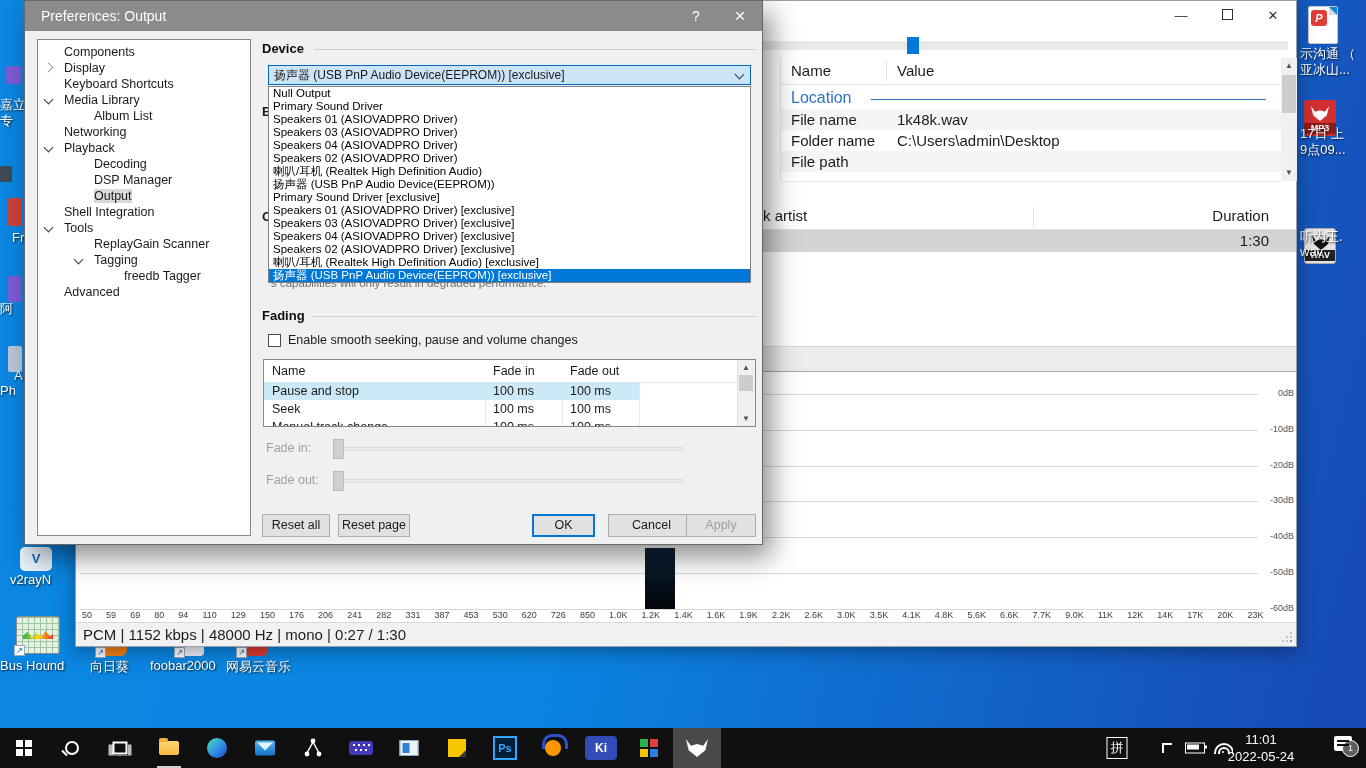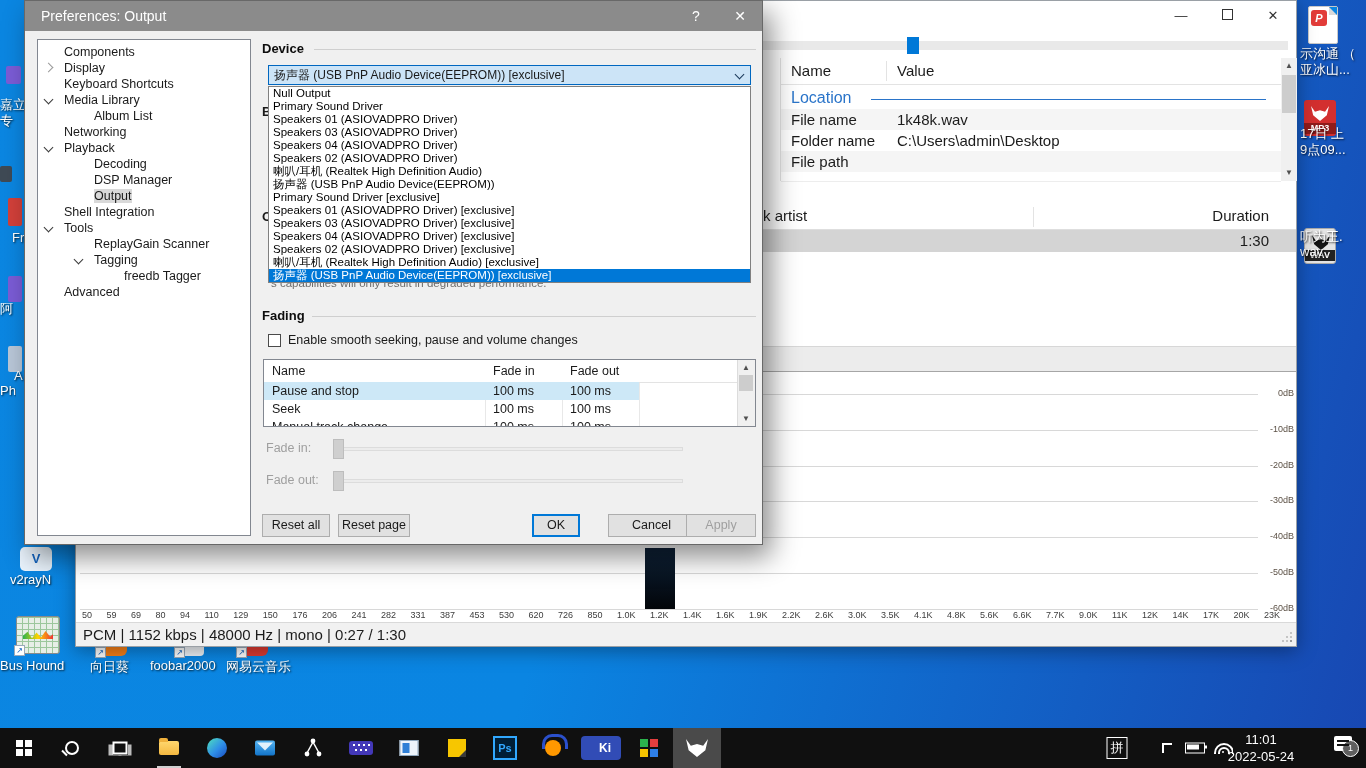--- a/index.html
+++ b/index.html
@@ -33,21 +33,21 @@
   .pl-head{position:absolute;left:0;top:203px;width:1220px;height:25px;background:#fff;border-bottom:1px solid #dedede;font-size:15px;color:#1b1b1b;}
   .pl-head .ta{position:absolute;left:662px;top:3px;}
   .pl-head .du{position:absolute;right:27px;top:3px;}
   .pl-vsep{position:absolute;left:957px;top:3px;width:1px;height:20px;background:#e3e3e3;}
   .pl-row{position:absolute;left:0;top:229px;width:1220px;height:22px;background:#d4d4d4;font-size:15px;color:#1b1b1b;}
   .pl-row .dur{position:absolute;right:27px;top:2px;}
   .grayband{position:absolute;left:0;top:345px;width:1220px;height:26px;background:#ececec;border-top:1px solid #d7d7d7;border-bottom:1px solid #a6a6a6;box-sizing:border-box;}
   .spectrum{position:absolute;left:0;top:372px;width:1220px;height:250px;background:#fff;}
   .gline{position:absolute;left:4px;right:38px;height:1px;background:#d8d8d8;}
   .gline span{position:absolute;right:-36px;top:-6px;font-size:9px;color:#5c5146;}
-  .freqs{position:absolute;left:6px;right:16px;bottom:3px;display:flex;justify-content:space-between;font-size:9px;color:#3c3c3c;}
+  .freqs{position:absolute;left:6px;right:32px;bottom:3px;display:flex;justify-content:space-between;font-size:9px;color:#3c3c3c;}
   .specbar{position:absolute;left:569px;top:175px;width:30px;height:61px;background:linear-gradient(#0e2238,#020509);}
   .statusbar{position:absolute;left:0;bottom:0;width:1220px;height:24px;background:#f1f1f1;border-top:1px solid #d9d9d9;box-sizing:border-box;font-size:15px;color:#1c1c1c;line-height:23px;padding-left:7px;}
   .grip{position:absolute;right:4px;bottom:4px;width:2px;height:2px;background:#9a9a9a;
     box-shadow:0 -4px #c4c4c4,-4px 0 #c4c4c4,-4px -4px #c4c4c4,0 -8px #c4c4c4,-8px 0 #c4c4c4;}
   
   .prefs{position:absolute;left:24px;top:0;width:739px;height:545px;background:#f0f0f0;border:1px solid #686868;
     box-sizing:border-box;z-index:3;box-shadow:8px 12px 26px rgba(0,0,0,.45);font-size:12.5px;color:#1a1a1a;padding-left:28px;}
   .prefs-titlebar{position:absolute;left:0;top:0;width:100%;height:30px;background:#8b8b8b;color:#fff;font-size:14px;line-height:30px;}
   .prefs-title{padding-left:16px;}
   .pcap{position:absolute;top:0;width:44px;height:30px;text-align:center;line-height:30px;color:#fff;font-size:14px;}
@@ -124,21 +124,21 @@
   .mail::after{content:"";position:absolute;left:2px;top:2px;width:0;height:0;border-left:8px solid transparent;border-right:8px solid transparent;border-top:8px solid #fff;opacity:.85;}
   .kbd{width:24px;height:14px;background:#4338b8;border-radius:3px;position:relative;}
   .kbd::after{content:"";position:absolute;left:4px;top:3px;width:2px;height:2px;background:#fff;box-shadow:5px 0 #fff,10px 0 #fff,15px 0 #fff,2px 5px #fff,7px 5px #fff,12px 5px #fff;}
   .winapp{width:19px;height:16px;background:#eef4fb;border:1px solid #8fa7bd;box-sizing:border-box;position:relative;}
   .winapp::after{content:"";position:absolute;left:2px;top:2px;width:7px;height:10px;background:#2f7fd6;}
   .notes{width:18px;height:18px;background:#f7c600;position:relative;}
   .notes::after{content:"";position:absolute;right:0;bottom:0;border-left:7px solid transparent;border-bottom:7px solid #3a3a3a;}
   .psq{width:24px;height:24px;background:#001e36;border:2px solid #31a8ff;box-sizing:border-box;color:#31a8ff;font-weight:bold;font-size:11px;text-align:center;line-height:20px;}
   .gold{width:16px;height:16px;background:#ff9800;border-radius:50%;position:relative;}
   .gold::before{content:"";position:absolute;left:-3px;top:-6px;width:20px;height:12px;border:3px solid #2b50cc;border-bottom:none;border-radius:10px 10px 0 0;}
-  .kisq{width:32px;height:24px;background:#314cb6;border-radius:4px;color:#fff;font-weight:bold;font-size:12px;text-align:center;line-height:24px;padding-left:8px;}
+  .kisq{width:32px;height:24px;background:#314cb6;border-radius:4px;color:#fff;font-weight:bold;font-size:12px;text-align:center;line-height:24px;}
   .cgrid{width:18px;height:18px;display:grid;grid-template-columns:8px 8px;grid-template-rows:8px 8px;gap:2px;}
   .cgrid i:nth-child(1){background:#2bb24c;}.cgrid i:nth-child(2){background:#e33e3e;}
   .cgrid i:nth-child(3){background:#f5c400;}.cgrid i:nth-child(4){background:#2e7fe8;}
   .tb-active{background:#4a4a4a;}
   .underline{position:absolute;left:12px;bottom:0;width:24px;height:2px;background:#cfcfcf;}
   .nodes svg{display:block;}
   .chev-up{width:8px;height:8px;border-left:2px solid #fff;border-top:2px solid #fff;transform:rotate(45deg);}
   .battery{width:18px;height:9px;border:1px solid #fff;position:relative;}
   .battery::before{content:"";position:absolute;left:1px;top:1px;width:12px;height:5px;background:#fff;}
   .battery::after{content:"";position:absolute;right:-3px;top:2px;width:2px;height:3px;background:#fff;}
@@ -436,21 +436,21 @@
 
     <div class="fade-label" style="top:440px;">Fade in:</div>
     <div class="slider-track" style="top:446px;"></div>
     <div class="slider-handle" style="left:308px;top:438px;"></div>
     <div class="fade-label" style="top:472px;">Fade out:</div>
     <div class="slider-track" style="top:478px;"></div>
     <div class="slider-handle" style="left:308px;top:470px;"></div>
 
     <div class="btn" style="left:237px;top:513px;width:68px;">Reset all</div>
     <div class="btn" style="left:313px;top:513px;width:72px;">Reset page</div>
-    <div class="btn ok" style="left:507px;top:513px;width:48px;">OK</div>
+    <div class="btn ok" style="left:507px;top:513px;width:63px;">OK</div>
     <div class="btn" style="left:583px;top:513px;width:87px;">Cancel</div>
     <div class="btn disabled" style="left:661px;top:513px;width:70px;">Apply</div>
   </div>
 
   <div class="taskbar">
     <div class="tb" style="left:0;">
         <div class="ic win-grid">
           <i></i>
           <i></i>
           <i></i>

